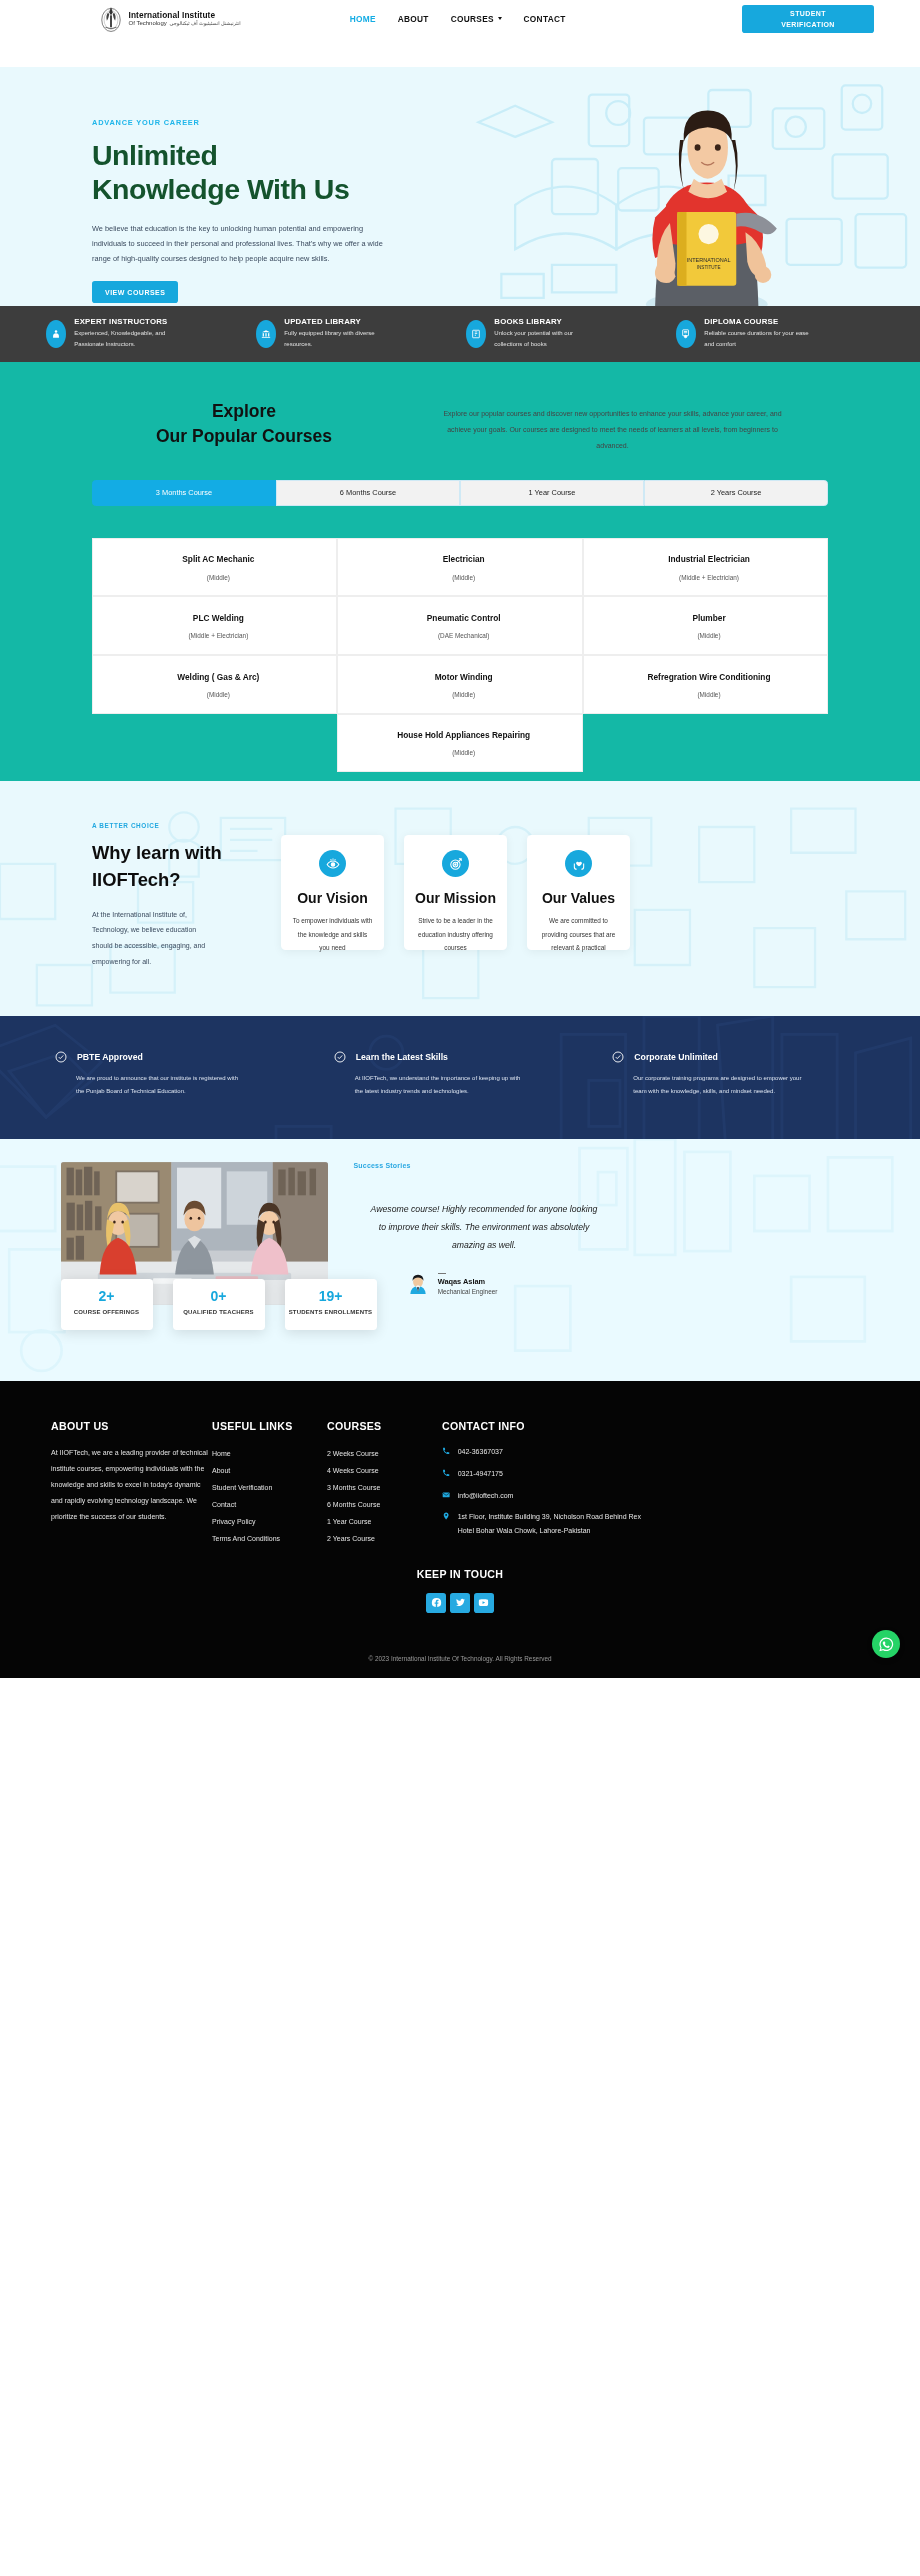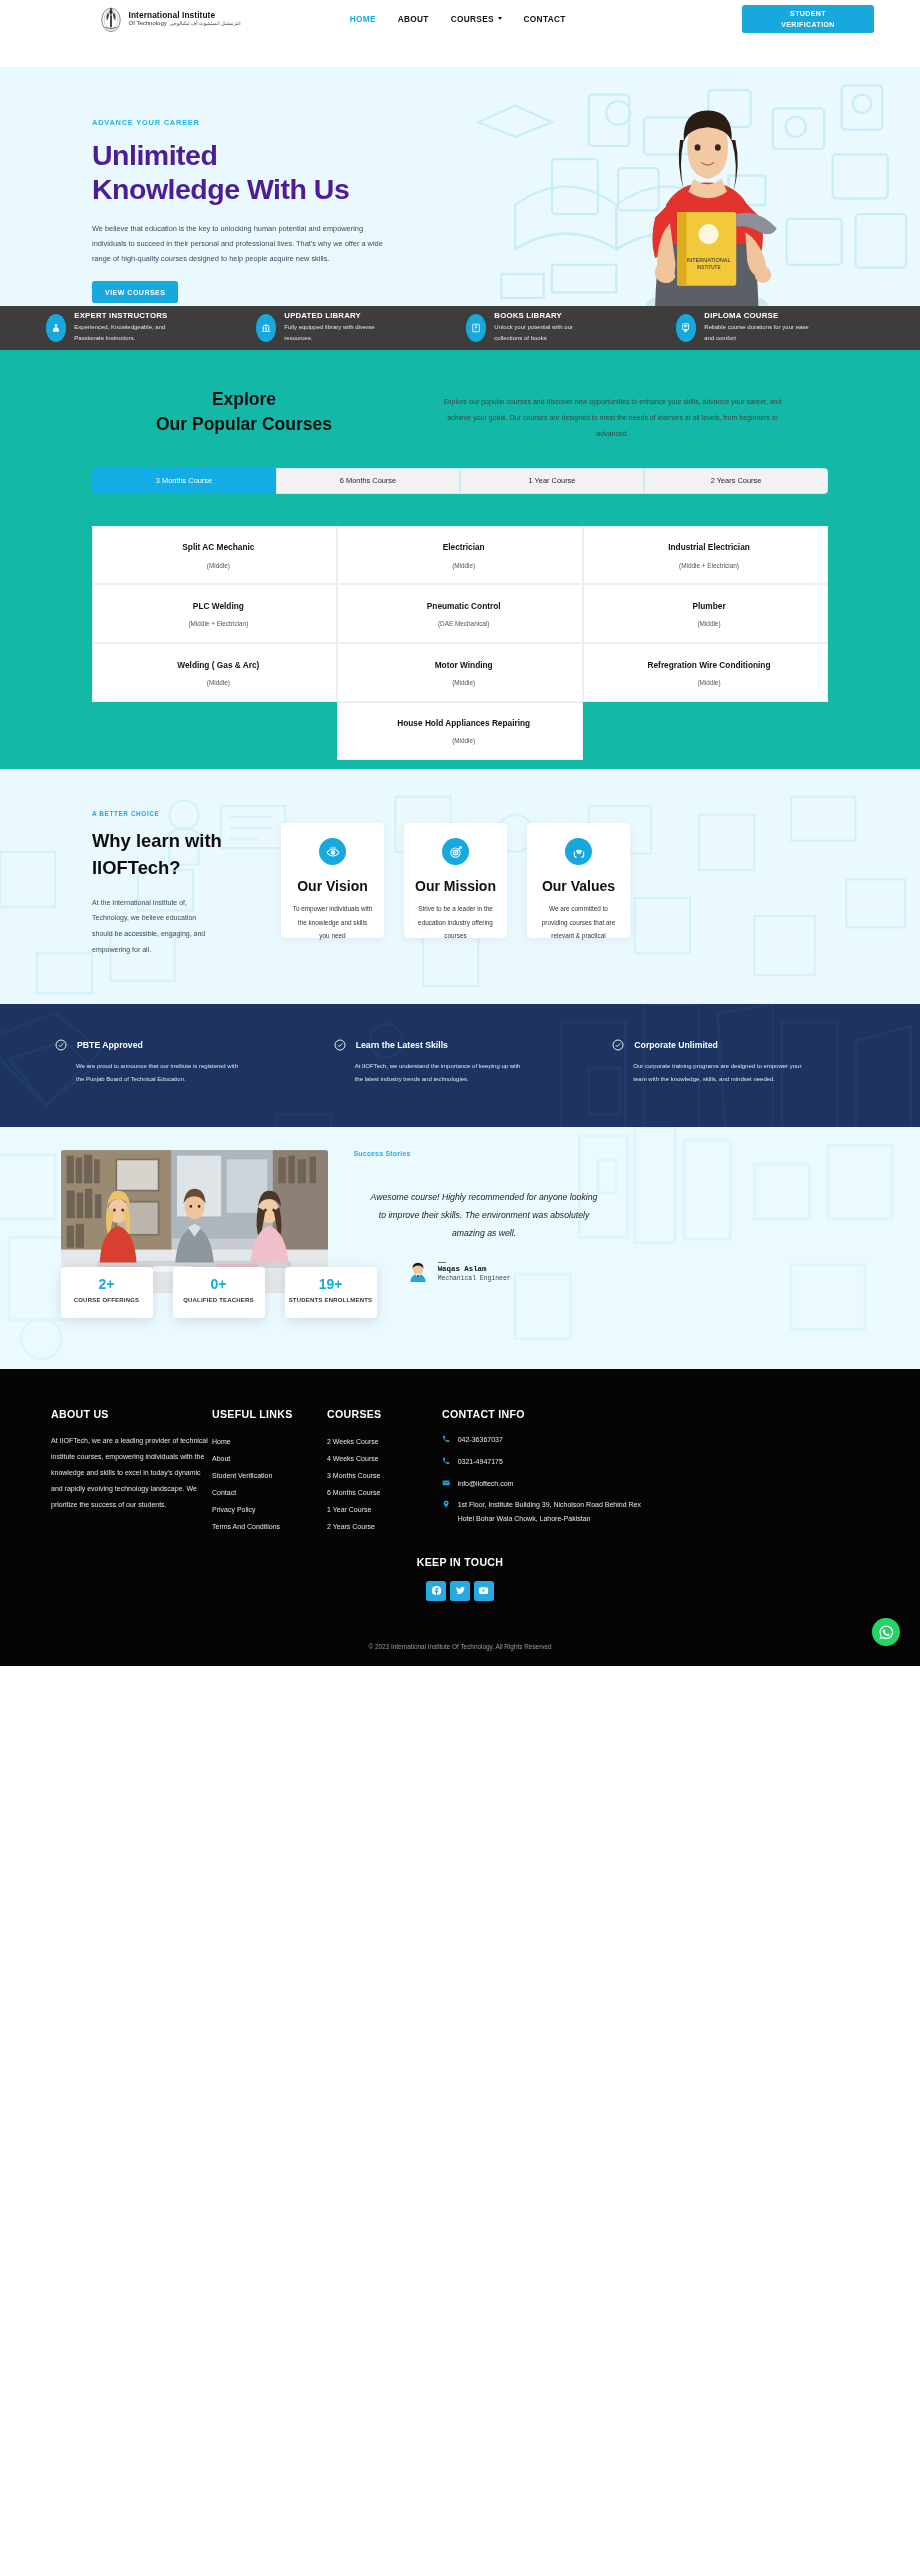--- a/index.html
+++ b/index.html
@@ -39,30 +39,30 @@
     letter-spacing:0.4px; line-height:1.55; cursor:pointer; padding-top:2.8px;
   }
 
   
   .hero {
     position:relative; height:239px; background:#e9f9fd; overflow:hidden;margin-top:30px;
   }
   .hero-bg { position:absolute; inset:0; opacity:.75; }
   .hero-inner { position:relative; padding:51px 0 0 92px; width:432px; z-index:3; }
   .eyebrow { font-size:7.4px; font-weight:bold; color:#1fb6ea; letter-spacing:0.8px; margin-bottom:11px;}
-  .hero-h1 { font-size:28.5px; font-weight:bold; color:#4c1d95; line-height:1.2; letter-spacing:-0.5px;}
+  .hero-h1 { font-size:28.5px; font-weight:bold; color:#14532d; line-height:1.2; letter-spacing:-0.5px;}
   .hero-p { margin-top:14.7px; font-size:7.4px; color:#3a4a5e; line-height:2.05; width:304px;}
   .hero-btn {
     margin-top:14.7px; background:#17a8dd; color:#fff; border:none; border-radius:2.8px;
     padding:7.4px 13px; font-size:7px; font-weight:bold; letter-spacing:0.5px; cursor:pointer;
   }
   .hero-person { position:absolute; right:110px; bottom:0; width:212px; height:212px; z-index:2; }
 
   
-  .features { background:#3d3d3d; height:44px; display:flex; align-items:center; padding:0 46px; gap:12px;}
+  .features { background:#3d3d3d; height:56px; display:flex; align-items:center; padding:0 46px; gap:12px;}
   .feature { display:flex; align-items:center; gap:8.3px; flex:1; }
   .feat-ico {
     width:20px;height:28px;border-radius:10px/14px;background:#17a8dd;flex:0 0 20px;
     display:flex;align-items:center;justify-content:center;
   }
   .feat-title { font-size:7.8px; font-weight:bold; color:#fff; letter-spacing:0.2px; }
   .feat-desc { font-size:6px; color:#e2e2e2; line-height:1.9; margin-top:1.8px; width:106px;}
 
   
   .explore { background:#14b8a6; padding:37px 92px 9.2px;text-align:center; }
@@ -124,21 +124,21 @@
   .testi-photo {
     width:267px; height:143px; border-radius:2.8px; position:relative; overflow:hidden;
     background:#b9c6cf; margin-left:5.5px;
   }
   .testi-right { flex:1; padding-left:26px; }
   .testi-eyebrow { font-size:7px; font-weight:bold; color:#2aa8e2; letter-spacing:0.2px;}
   .testi-quote {
     font-size:8.7px; color:#222; font-style:italic; line-height:2.1; text-align:center;
     margin-top:31px; width:235px; margin-left:13px;
   }
-  .testi-author { display:flex; align-items:center; gap:9.2px; margin-top:18.4px; margin-left:53px;font-family:Liberation Mono, monospace;}
+  .testi-author { display:flex; align-items:center; gap:9.2px; margin-top:18.4px; margin-left:53px;}
   .avatar { width:22px;height:22px;flex:0 0 22px; }
   .auth-dash { width:8.3px; height:0.9px; background:#777; margin-bottom:2.8px;}
   .auth-name { font-size:7.4px; font-weight:bold; color:#111;}
   .auth-role { font-size:6.4px; color:#444; margin-top:1.8px;}
 
   .stats { position:relative; z-index:3; display:flex; gap:20px; padding:0 55px; margin-top:-26px; margin-left:5.5px;}
   .stat {
     width:92px; height:51px; background:#fff; border-radius:3.7px; text-align:center;
     box-shadow:0 2.8px 13px rgba(0,0,0,.12); padding-top:9.2px;
   }

